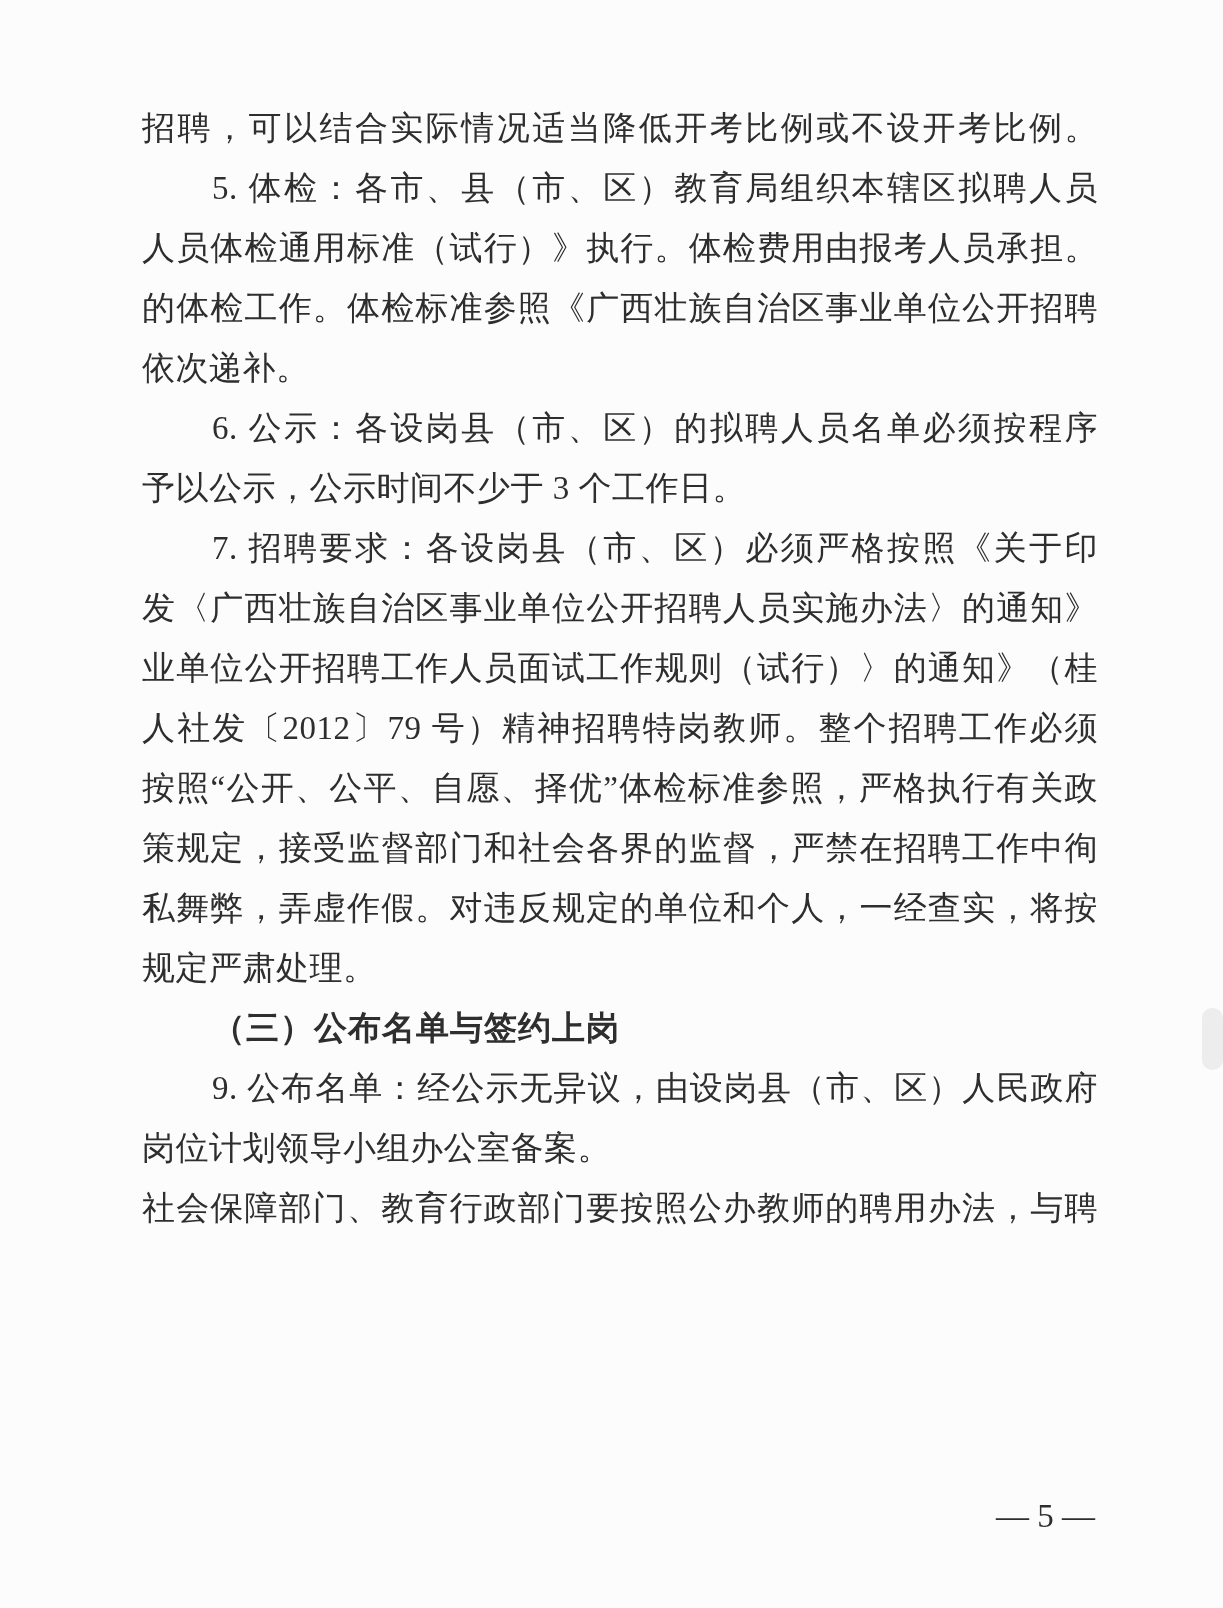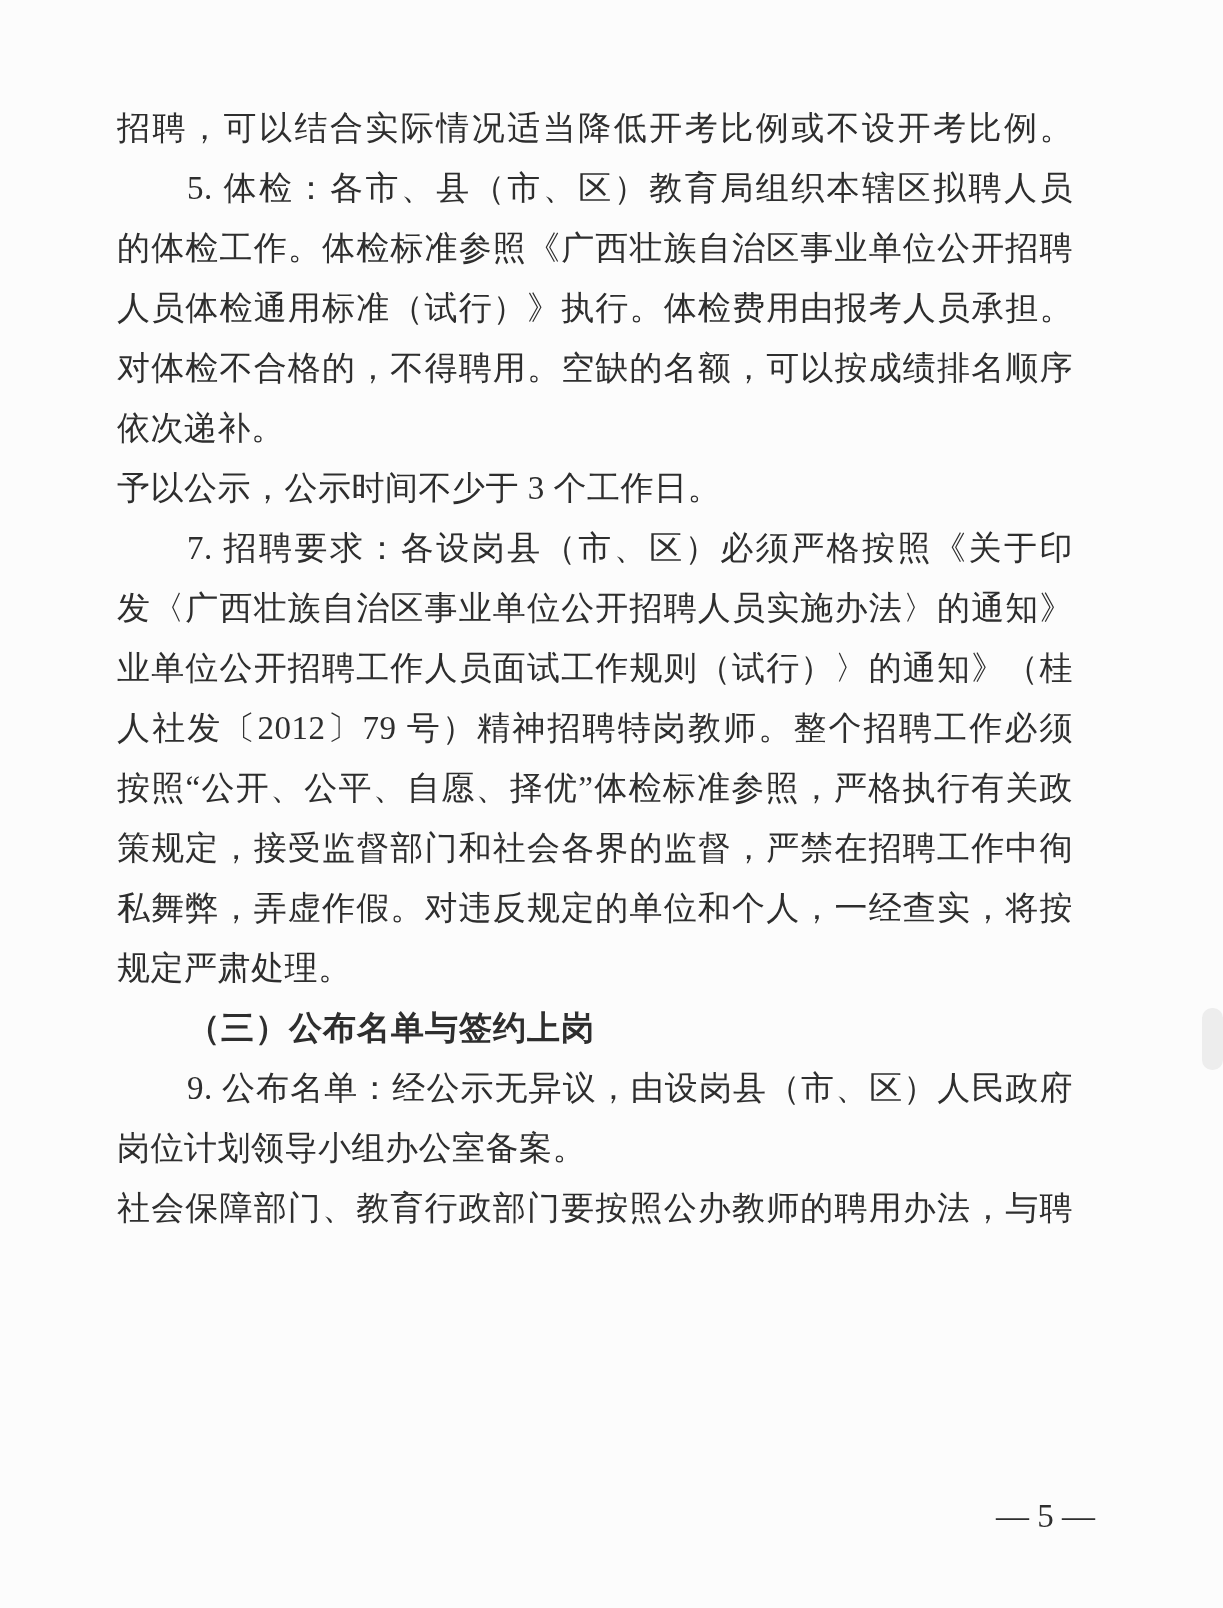--- a/index.html
+++ b/index.html
@@ -11,21 +11,21 @@
     position: relative;
     width: 1223px;
     height: 1608px;
     background: #fcfcfc;
     color: #2e2e2e;
     font-family: "Liberation Serif", "DejaVu Serif", serif;
     overflow: hidden;
   }
   .text-block {
     position: absolute;
-    left: 117px;
+    left: 142px;
     top: 98px;
     width: 956px;
   }
   .ln {
     height: 60px;
     line-height: 60px;
     font-size: 33px;
     letter-spacing: 0.5px;
     overflow: hidden;
   }
@@ -63,24 +63,24 @@
   }
 </style>
 </head>
 <body>
 
 <div class="page">
 
   <div class="text-block">
     <div class="ln j">招聘，可以结合实际情况适当降低开考比例或不设开考比例。</div>
     <div class="ln j in">5. 体检：各市、县（市、区）教育局组织本辖区拟聘人员</div>
+    <div class="ln j">人员体检通用标准（试行）》执行。体检费用由报考人员承担。</div>
     <div class="ln j">的体检工作。体检标准参照《广西壮族自治区事业单位公开招聘</div>
-    <div class="ln j">人员体检通用标准（试行）》执行。体检费用由报考人员承担。</div>
-    <div class="ln j">对体检不合格的，不得聘用。空缺的名额，可以按成绩排名顺序</div>
     <div class="ln">依次递补。</div>
+    <div class="ln j in">6. 公示：各设岗县（市、区）的拟聘人员名单必须按程序</div>
     <div class="ln">予以公示，公示时间不少于 3 个工作日。</div>
     <div class="ln j in">7. 招聘要求：各设岗县（市、区）必须严格按照《关于印</div>
     <div class="ln j">发〈广西壮族自治区事业单位公开招聘人员实施办法〉的通知》</div>
     <div class="ln j">业单位公开招聘工作人员面试工作规则（试行）〉的通知》（桂</div>
     <div class="ln j">人社发〔2012〕79 号）精神招聘特岗教师。整个招聘工作必须</div>
     <div class="ln j">按照“公开、公平、自愿、择优”体检标准参照，严格执行有关政</div>
     <div class="ln j">策规定，接受监督部门和社会各界的监督，严禁在招聘工作中徇</div>
     <div class="ln j">私舞弊，弄虚作假。对违反规定的单位和个人，一经查实，将按</div>
     <div class="ln">规定严肃处理。</div>
     <div class="ln in hd">（三）公布名单与签约上岗</div>

